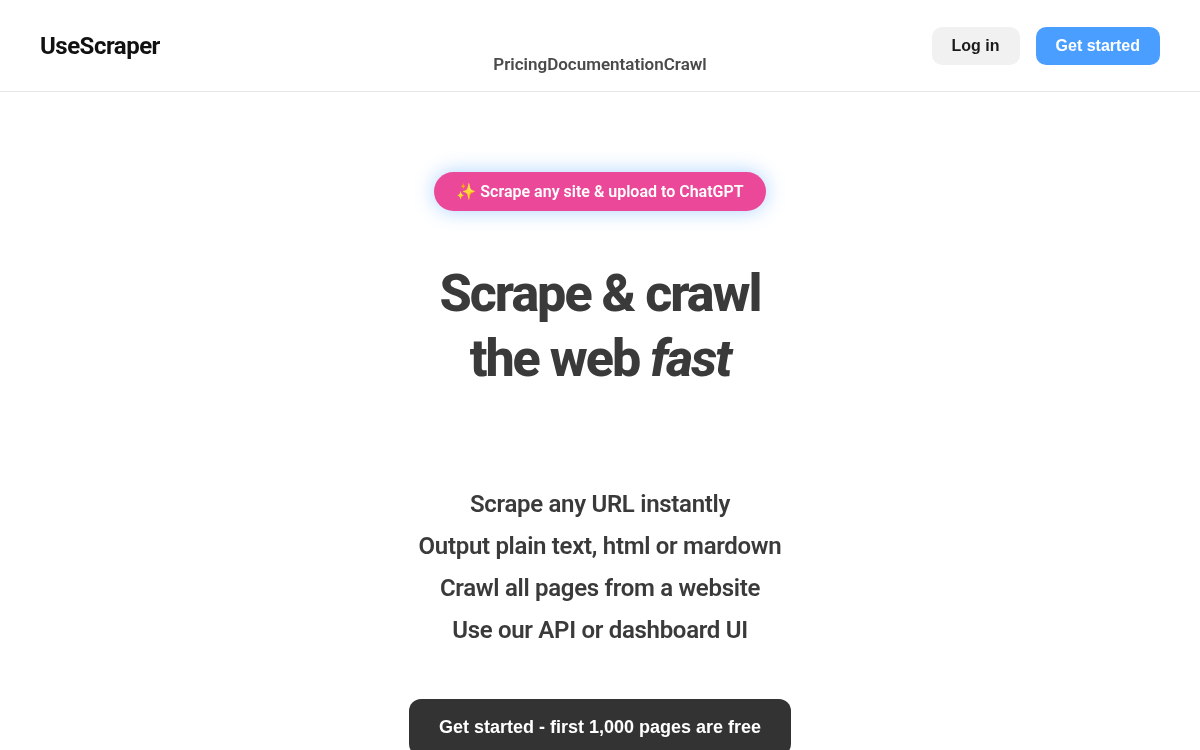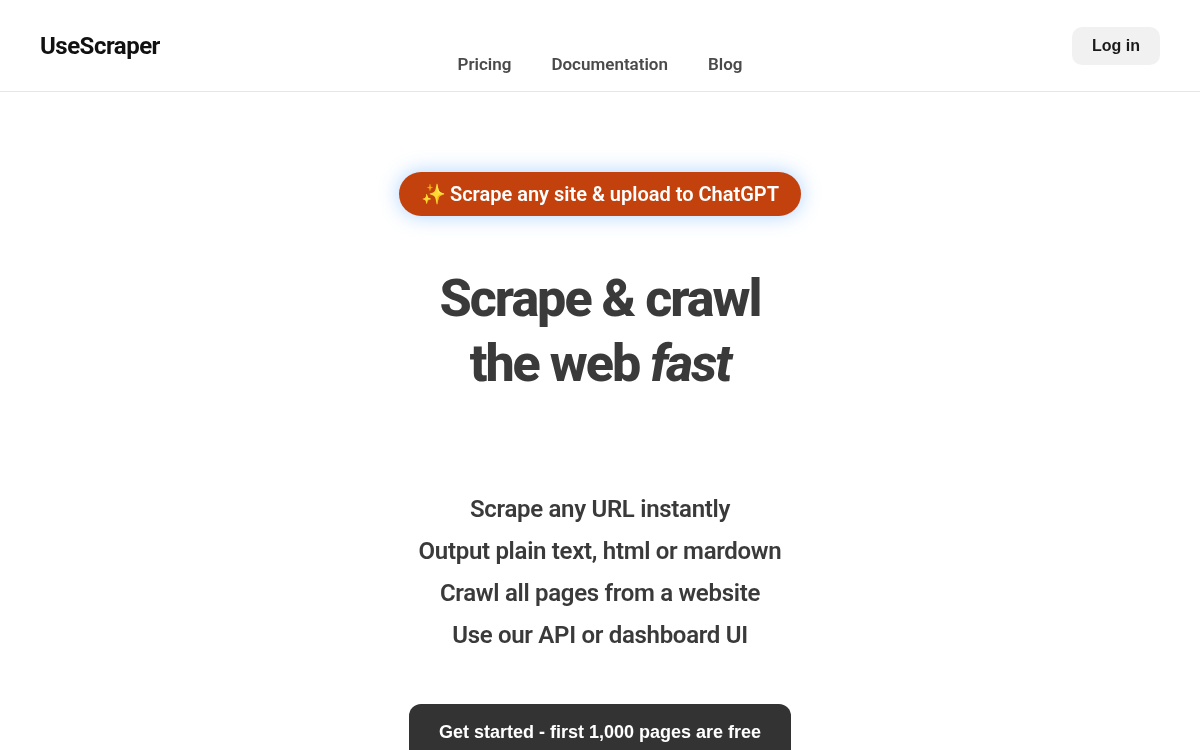--- a/index.html
+++ b/index.html
@@ -24,21 +24,20 @@
     height: 92px;
   }
   .logo {
     font-size: 24px;
     font-weight: 700;
     letter-spacing: -0.5px;
     color: #111;
   }
   nav {
     display: flex;
-    gap: 40px;
     position: absolute;
     left: 50%;
     transform: translateX(-50%);
     margin-top: 36px;
   }
   nav a {
     font-size: 17px;
     font-weight: 600;
     color: #4a4a4a;
     text-decoration: none;
@@ -69,25 +68,25 @@
     font-weight: 600;
     cursor: pointer;
   }
   main {
     text-align: center;
     padding-top: 80px;
     position: relative;
   }
   .pill {
     display: inline-block;
-    background: #c2410c;
+    background: #ec4899;
     color: #ffffff;
     padding: 10px 22px;
     border-radius: 999px;
-    font-size: 20px;
+    font-size: 16px;
     font-weight: 600;
     box-shadow: 0 0 20px rgba(74, 158, 255, 0.45);
     cursor: pointer;
   }
   .pill .sparkle {
     margin-right: 4px;
   }
   h1 {
     margin-top: 50px;
     font-size: 52px;
@@ -121,24 +120,25 @@
   }
 </style>
 </head>
 <body>
 
 <header>
   <div class="logo">UseScraper</div>
   <nav>
     <a>Pricing</a>
     <a>Documentation</a>
-    <a>Blog</a>
+    <a>Crawl</a>
   </nav>
   <div class="header-actions">
     <button class="btn-login">Log in</button>
+    <button class="btn-primary-header">Get started</button>
   </div>
 </header>
 
 <main>
   <div class="pill">
     <span class="sparkle">✨</span><span>Scrape any site &amp; upload to ChatGPT</span>
   </div>
 
   <h1>
     <span>Scrape &amp; crawl</span><br>

